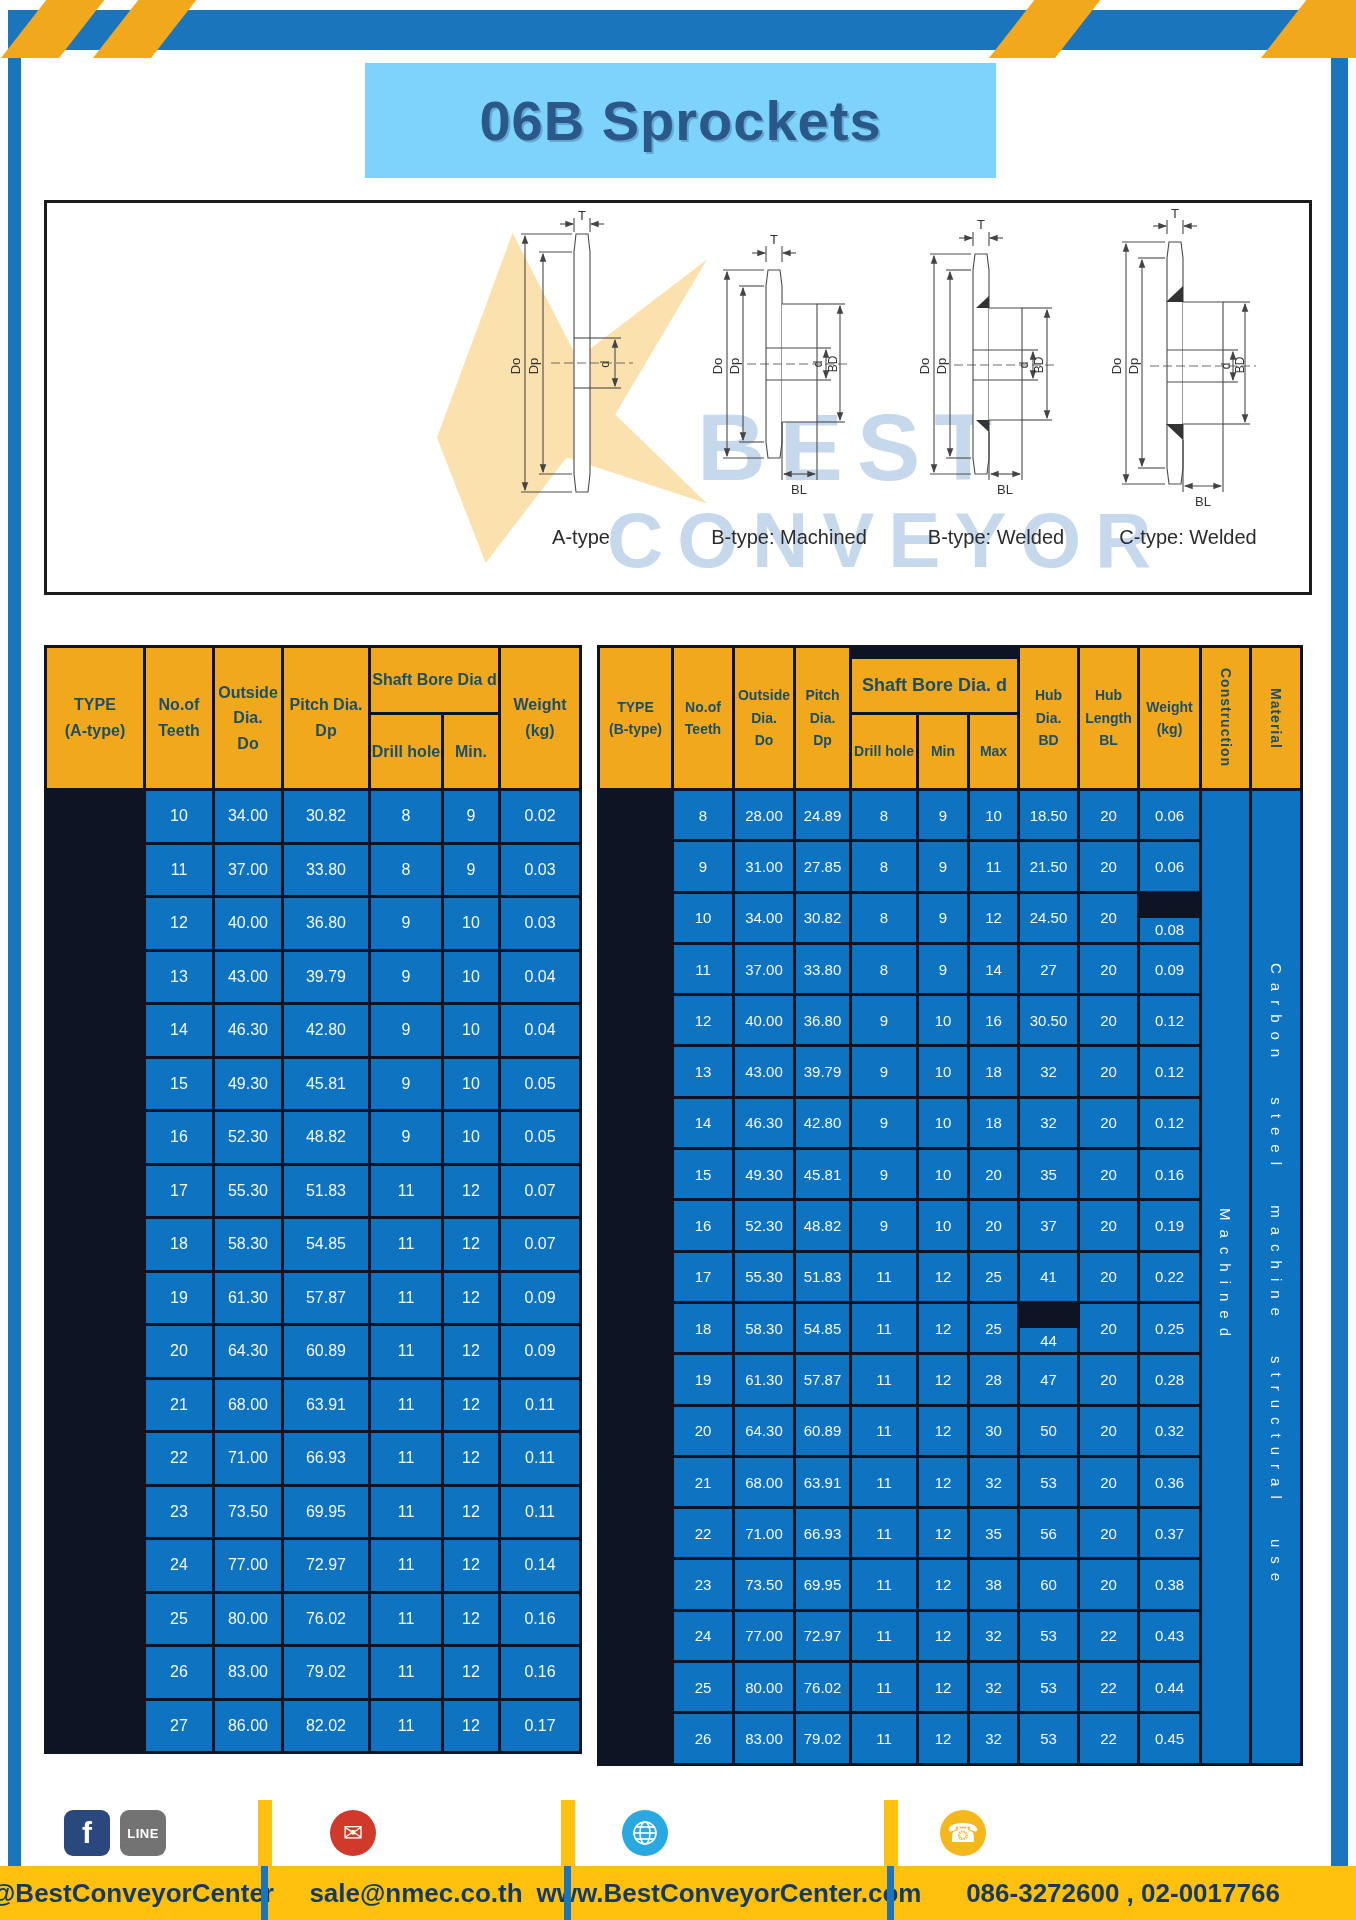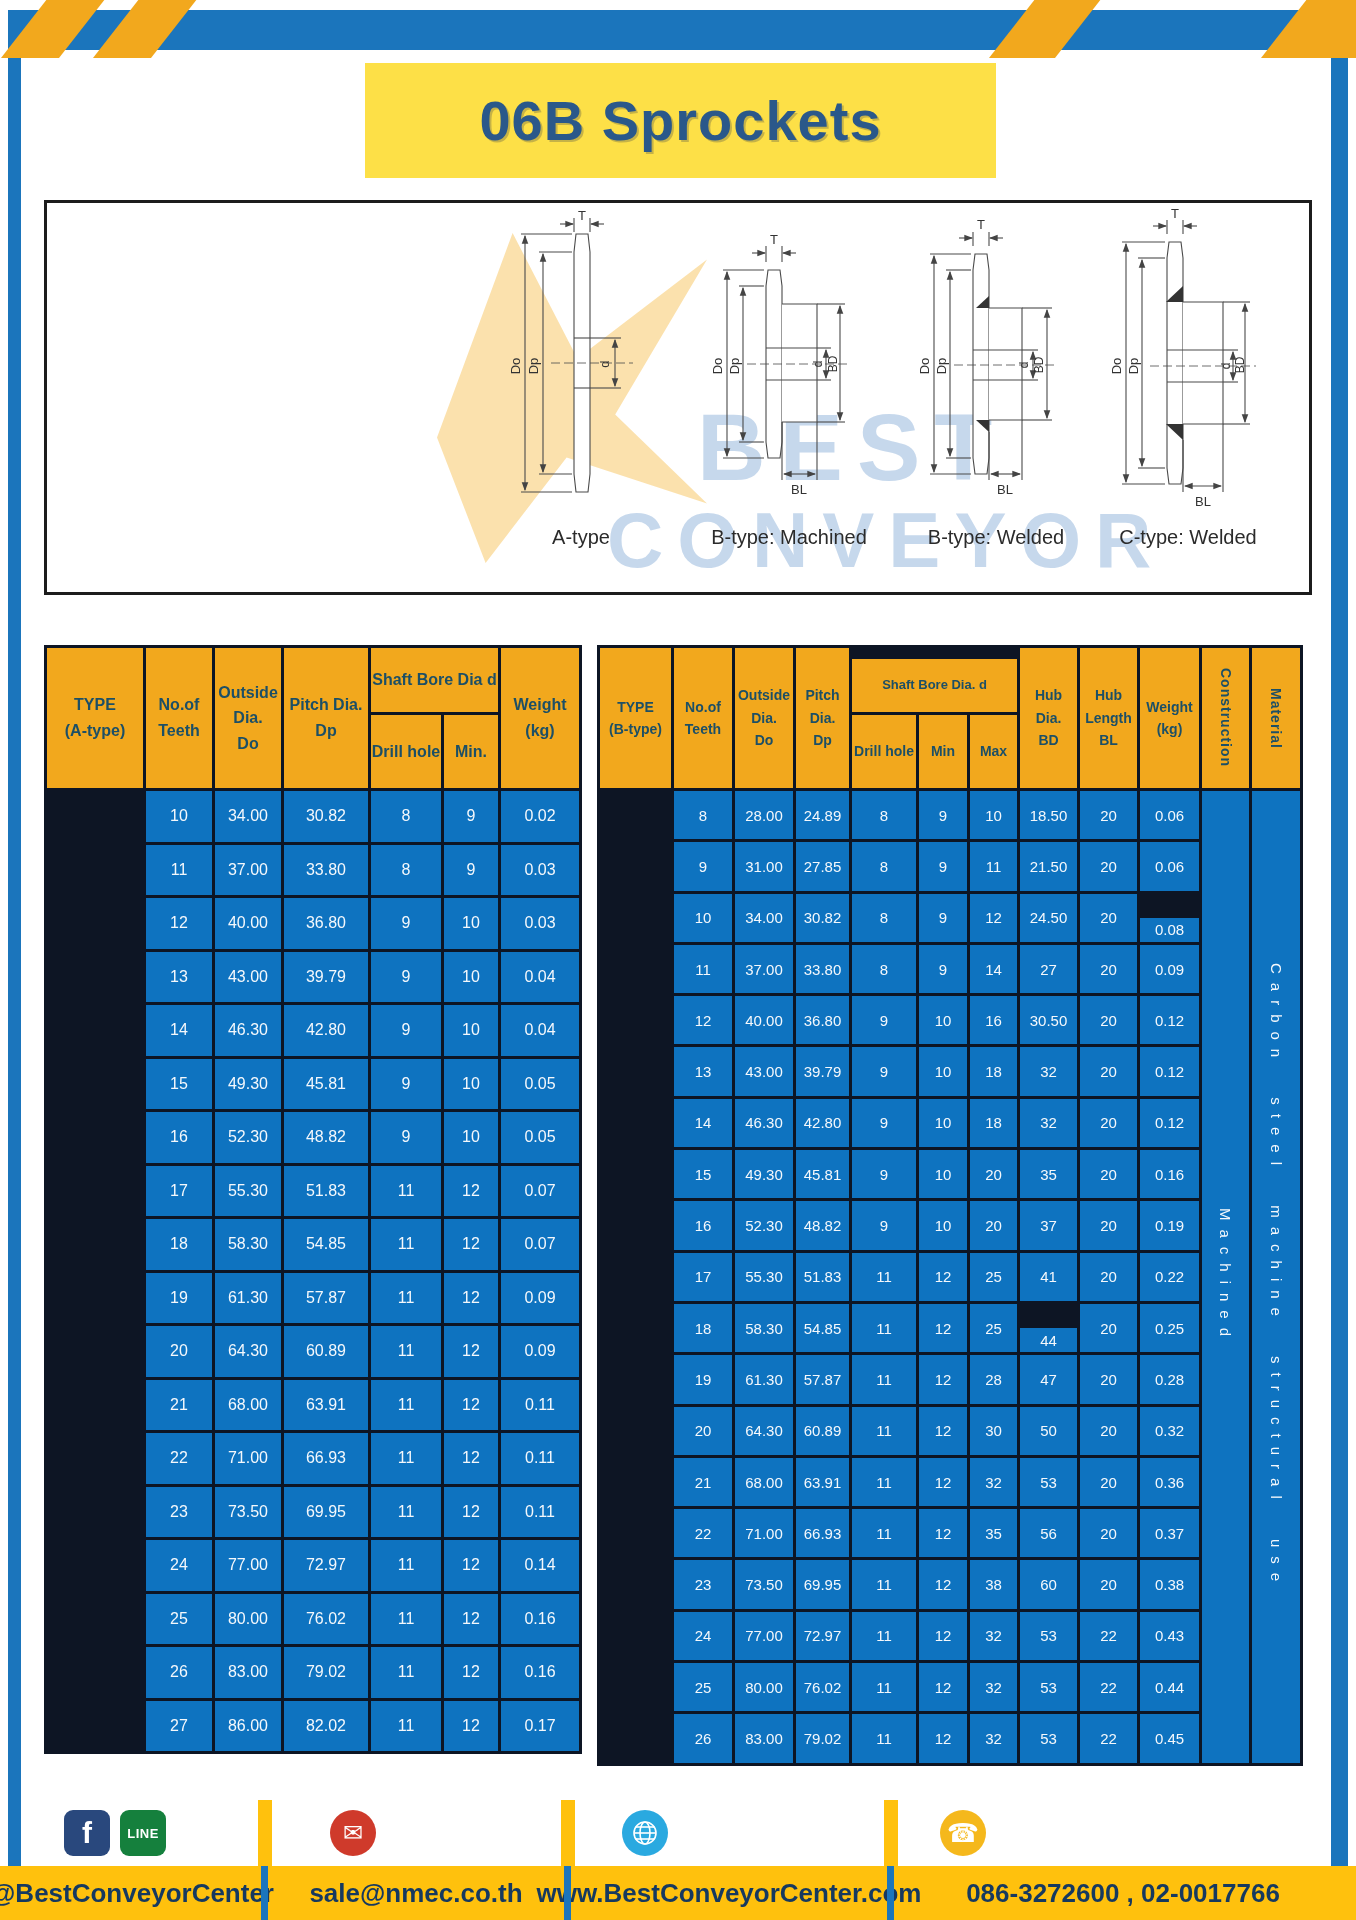--- a/index.html
+++ b/index.html
@@ -8,21 +8,21 @@
     font-family:"Liberation Sans",sans-serif;overflow:hidden;
   }
   
   .top-deco{position:absolute;left:0;top:0;width:1356px;height:64px;overflow:hidden;}
   .band{position:absolute;left:8px;top:10px;width:1340px;height:40px;background:#1b75bc;}
   .stripe{position:absolute;top:-6px;height:64px;background:#f2a81d;transform:skewX(-38deg);}
   .side-border{position:absolute;background:#1b75bc;}
   
   .title-box{
     position:absolute;left:365px;top:63px;width:631px;height:115px;
-    background:#fde047;display:flex;align-items:center;justify-content:center;
+    background:#7dd3fc;display:flex;align-items:center;justify-content:center;
   }
   .title-box h1{
     margin:0;font-size:56px;font-weight:bold;color:#2a588a;letter-spacing:1px;
     text-shadow:2px 2px 0 rgba(30,40,70,0.25);
   }
   
   .spec-box{
     position:absolute;left:44px;top:200px;width:1262px;height:389px;
     border:3px solid #1c1c1c;background:#ffffff;overflow:hidden;
   }
@@ -399,21 +399,21 @@
   <div class="cell hcell" style="grid-column:1;grid-row:1/3;">TYPE
 (B-type)</div>
   <div class="cell hcell" style="grid-column:2;grid-row:1/3;">No.of
 Teeth</div>
   <div class="cell hcell" style="grid-column:3;grid-row:1/3;">Outside
 Dia.
 Do</div>
   <div class="cell hcell" style="grid-column:4;grid-row:1/3;">Pitch
 Dia.
 Dp</div>
-  <div class="cell hcell" style="grid-column:5/8;grid-row:1;font-size:13px;margin-top:11px;">Shaft Bore Dia.  d</div>
+  <div class="cell hcell" style="grid-column:5/8;grid-row:1;font-size:18px;margin-top:11px;">Shaft Bore Dia.  d</div>
   <div class="cell hcell" style="grid-column:5;grid-row:2;">Drill hole</div>
   <div class="cell hcell" style="grid-column:6;grid-row:2;">Min</div>
   <div class="cell hcell" style="grid-column:7;grid-row:2;">Max</div>
   <div class="cell hcell" style="grid-column:8;grid-row:1/3;">Hub
 Dia.
 BD</div>
   <div class="cell hcell" style="grid-column:9;grid-row:1/3;">Hub
 Length
 BL</div>
   <div class="cell hcell" style="grid-column:10;grid-row:1/3;">Weight
@@ -590,21 +590,21 @@
     <div class="cell dcell" style="grid-area: 21 / 5;">11</div>
     <div class="cell dcell" style="grid-area: 21 / 6;">12</div>
     <div class="cell dcell" style="grid-area: 21 / 7;">32</div>
     <div class="cell dcell" style="grid-area: 21 / 8;">53</div>
     <div class="cell dcell" style="grid-area: 21 / 9;">22</div>
     <div class="cell dcell" style="grid-area: 21 / 10;">0.45</div>
   </div>
 
 <div>
   <div class="foot-icon icon-sq" style="left:64px;background:#29487d;font-size:30px;">f</div>
-  <div class="foot-icon icon-sq" style="left:120px;background:#15803d;font-size:13px;letter-spacing:0.5px;">LINE</div>
+  <div class="foot-icon icon-sq" style="left:120px;background:#737373;font-size:13px;letter-spacing:0.5px;">LINE</div>
   <div class="foot-icon icon-rd" style="left:330px;background:#cf3a2b;font-size:24px;">✉</div>
   <div class="foot-icon icon-rd" style="left:622px;background:#2aa9e0;">
     <svg width="30" height="30" viewBox="0 0 30 30">
       <g stroke="#ffffff" stroke-width="1.6" fill="none">
         <circle cx="15" cy="15" r="11"></circle>
         <ellipse cx="15" cy="15" rx="5" ry="11"></ellipse>
         <line x1="4" y1="15" x2="26" y2="15"></line>
         <line x1="5.5" y1="9" x2="24.5" y2="9"></line>
         <line x1="5.5" y1="21" x2="24.5" y2="21"></line>
       </g>

